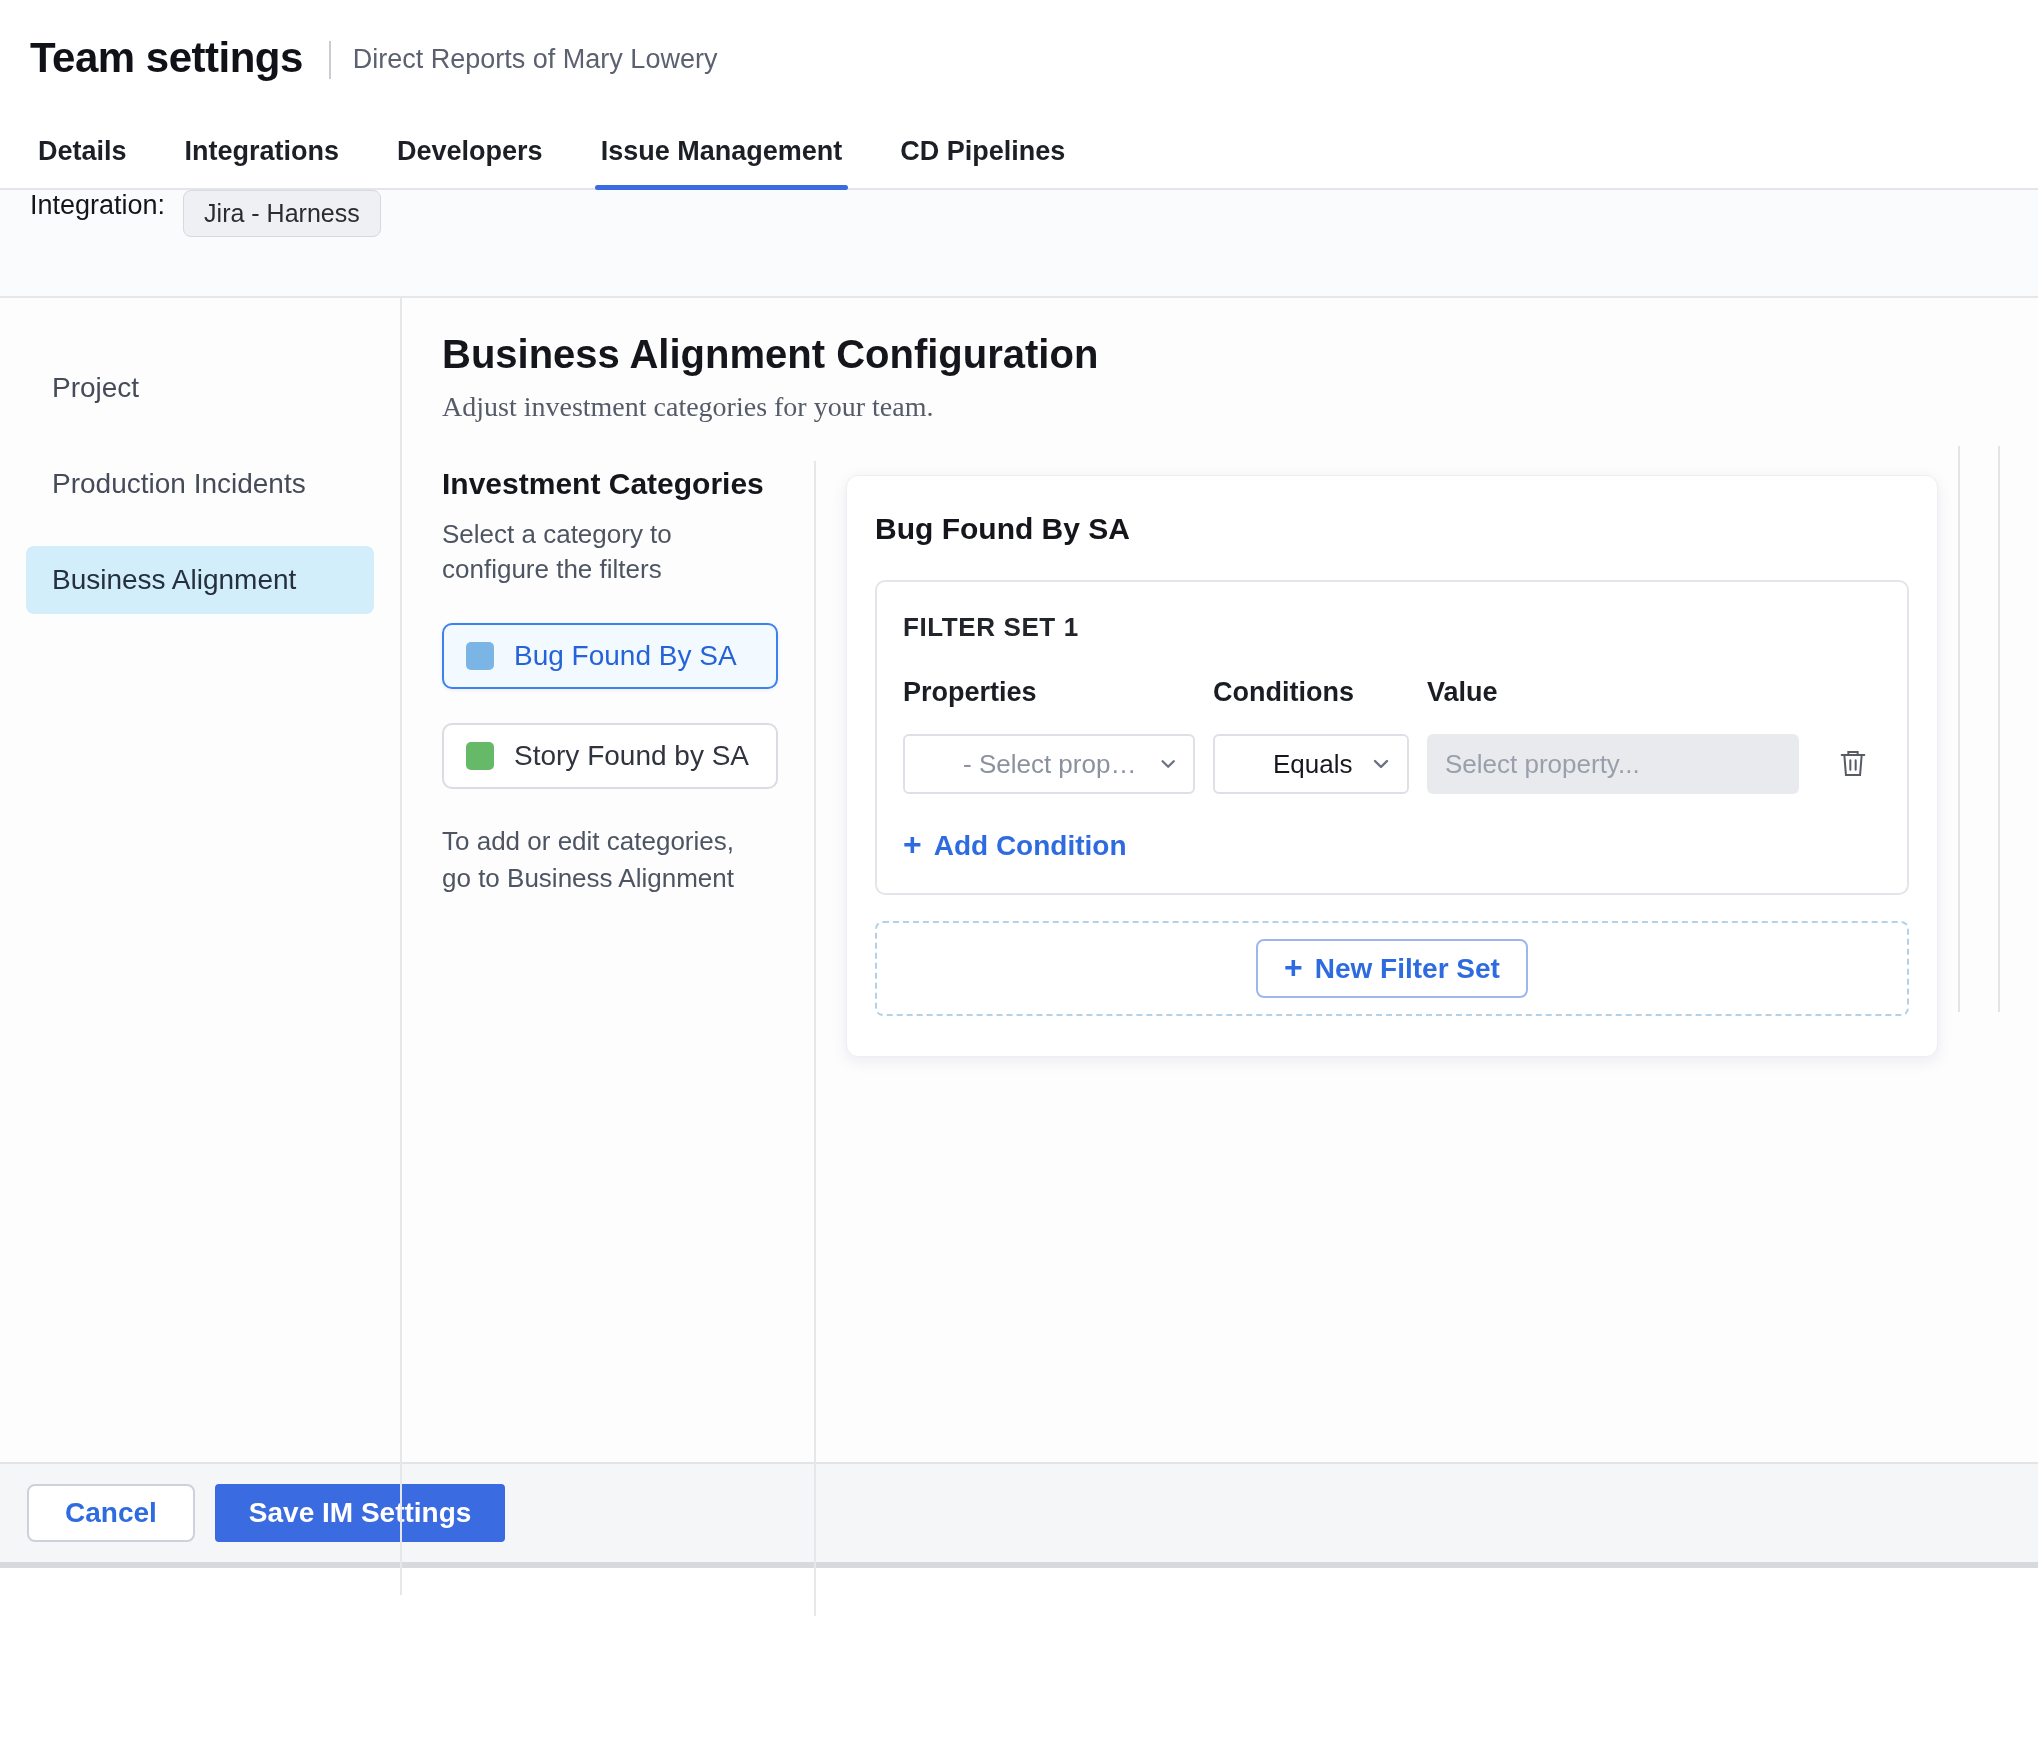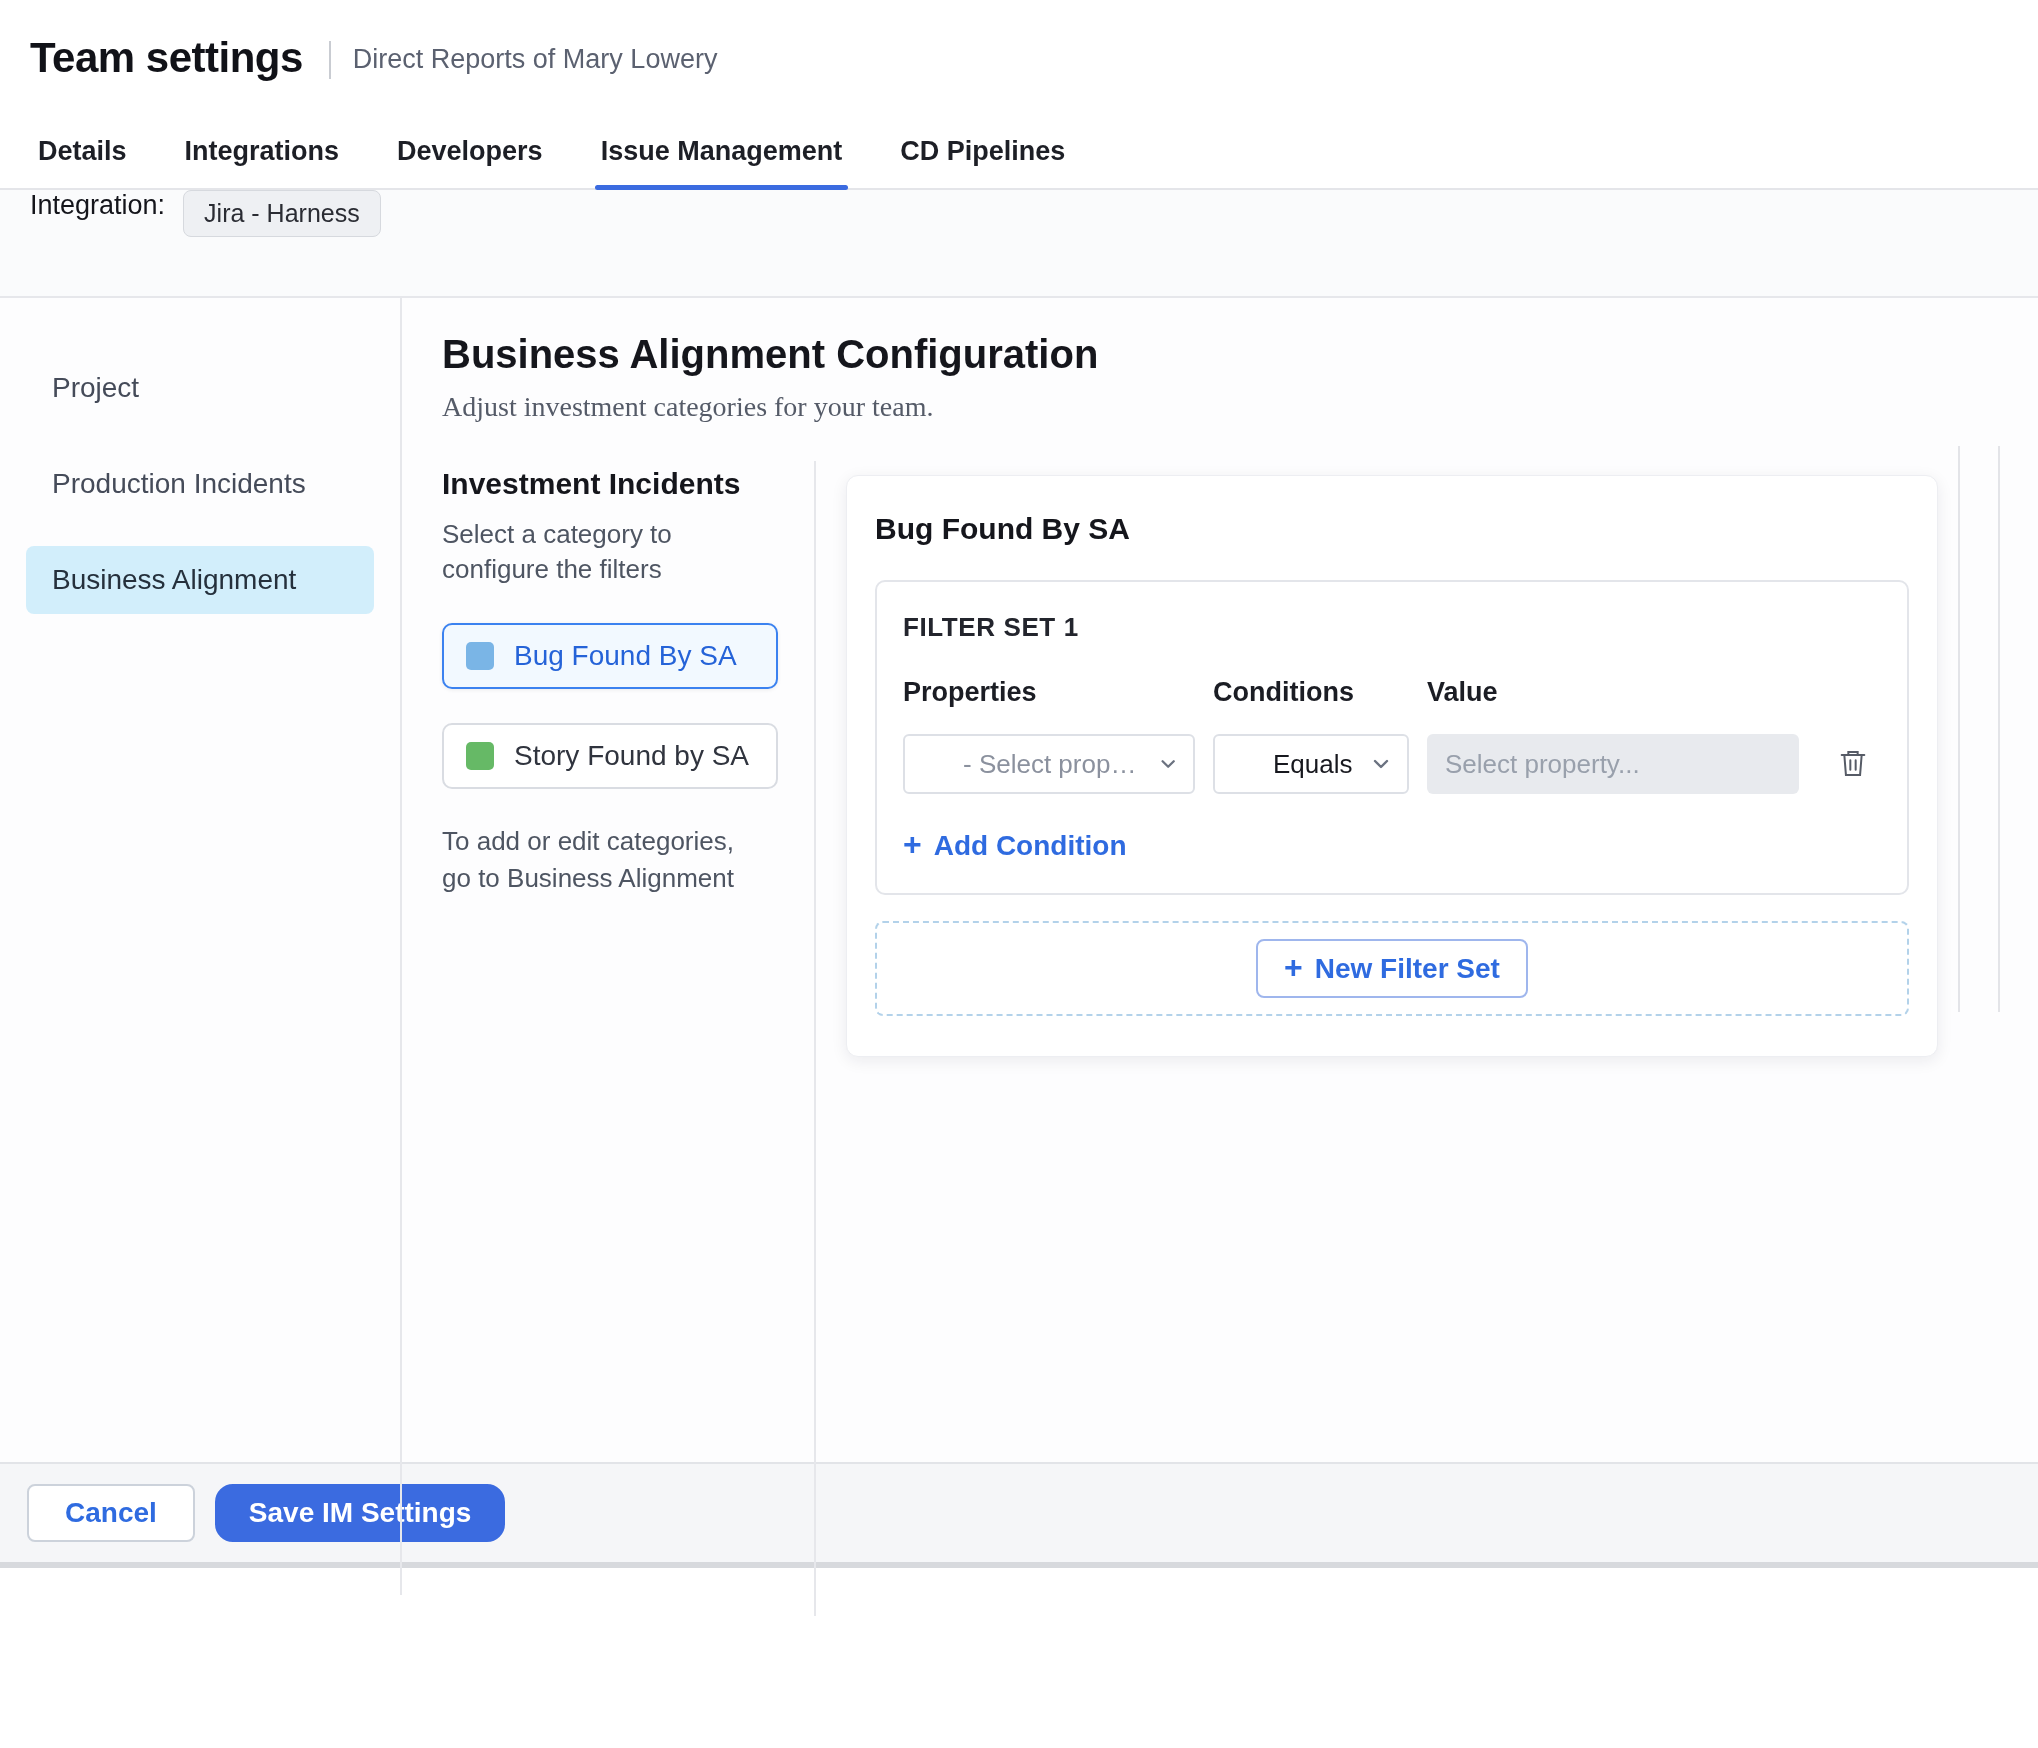--- a/index.html
+++ b/index.html
@@ -90,21 +90,21 @@
   .scroll-track { position:absolute; top:148px; right:38px; width:42px; height:566px;
          border-left:2px solid #e3e4e8; border-right:2px solid #e3e4e8; }
 
   
   .foot { height:100px; display:flex; align-items:center; gap:20px; padding:0 27px;
          background:#f5f6f8; border-top:2px solid #e2e4e8; }
   .btn-cancel { height:58px; padding:0 36px; background:#fff; border:2px solid #ccd2db;
          border-radius:8px; color:#2f6be0; font-size:28px; font-weight:700;
          font-family:inherit; cursor:pointer; }
   .btn-save { height:58px; padding:0 32px; background:#3b6be0; border:2px solid #3b6be0;
-         border-radius:18px; color:#fff; font-size:28px; font-weight:700;
+         border-radius:4px; color:#fff; font-size:28px; font-weight:700;
          font-family:inherit; cursor:pointer; }
   .window-edge { height:6px; background:#d7d9dd; }
 </style>
 </head>
 <body>
 
 <header class="hdr">
   <h1>Team settings</h1>
   <span class="hdr-div"></span>
   <span class="hdr-sub">Direct Reports of Mary Lowery</span>
@@ -130,21 +130,21 @@
     <div class="side-item">Production Incidents</div>
     <div class="side-item active">Business Alignment</div>
   </aside>
 
   <section class="main">
     <h2>Business Alignment Configuration</h2>
     <p class="section-sub">Adjust investment categories for your team.</p>
 
     <div class="cols">
       <div class="cats">
-        <h3>Investment Incidents</h3>
+        <h3>Investment Categories</h3>
         <p class="cats-help">Select a category to configure the filters</p>
 
         <div class="cat-btn selected">
           <span class="sq sq-blue"></span>
           <span>Bug Found By SA</span>
         </div>
 
         <div class="cat-btn">
           <span class="sq sq-green"></span>
           <span>Story Found by SA</span>

